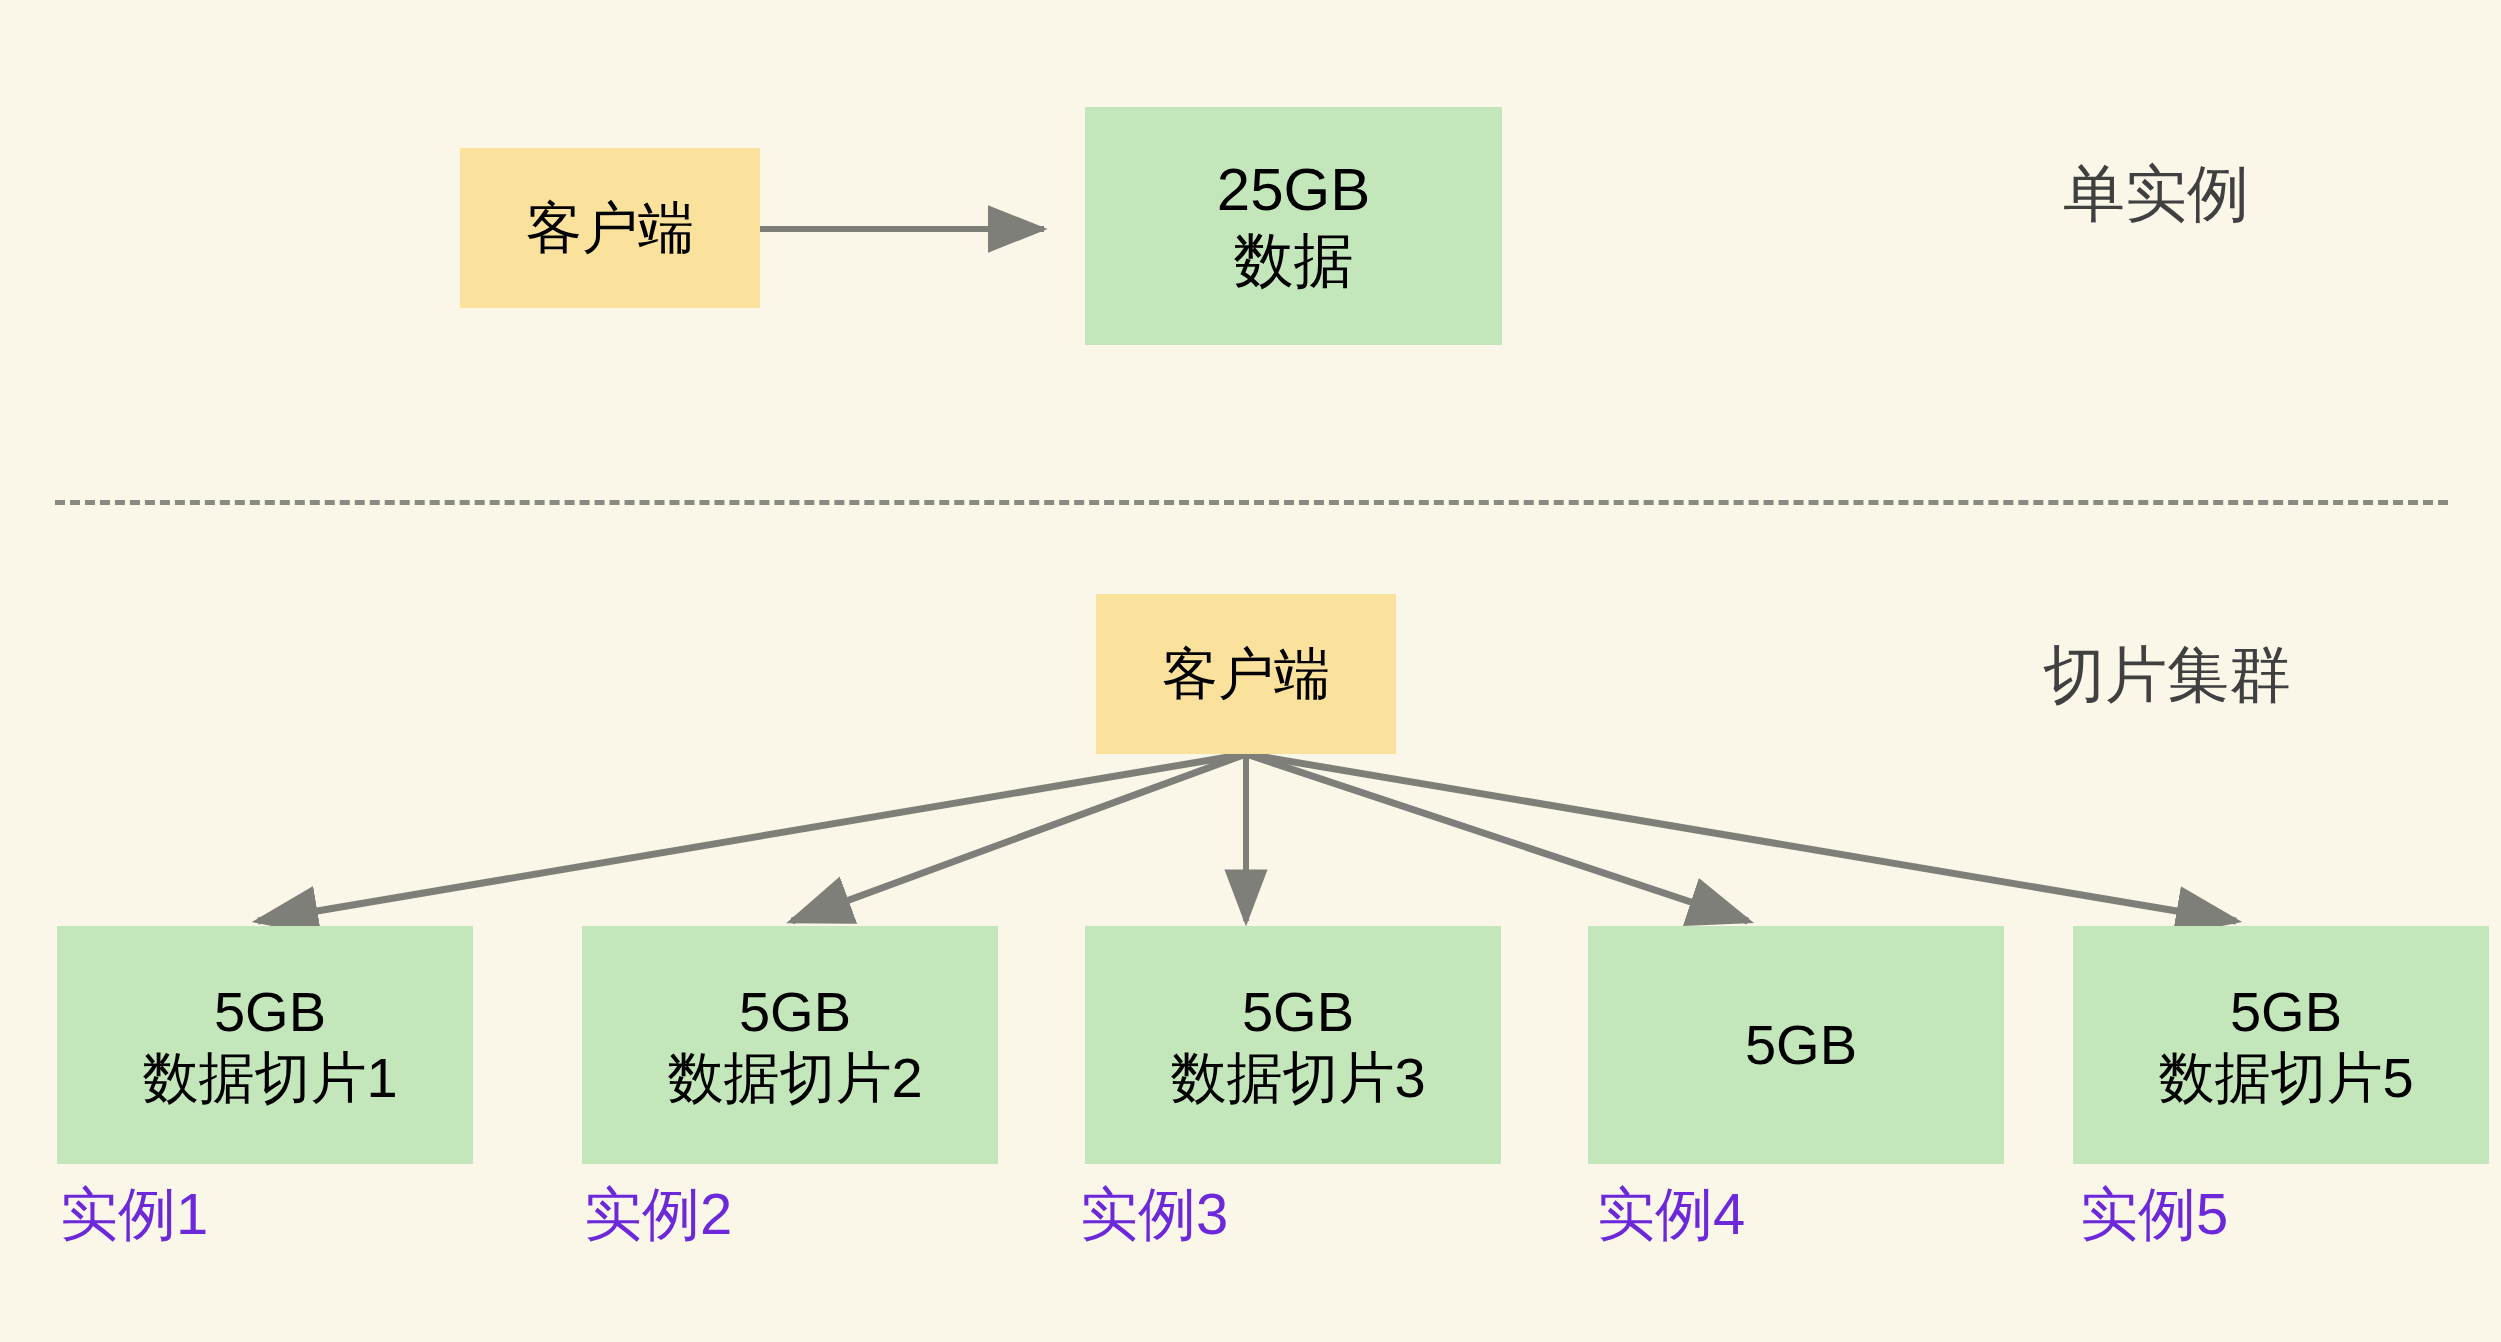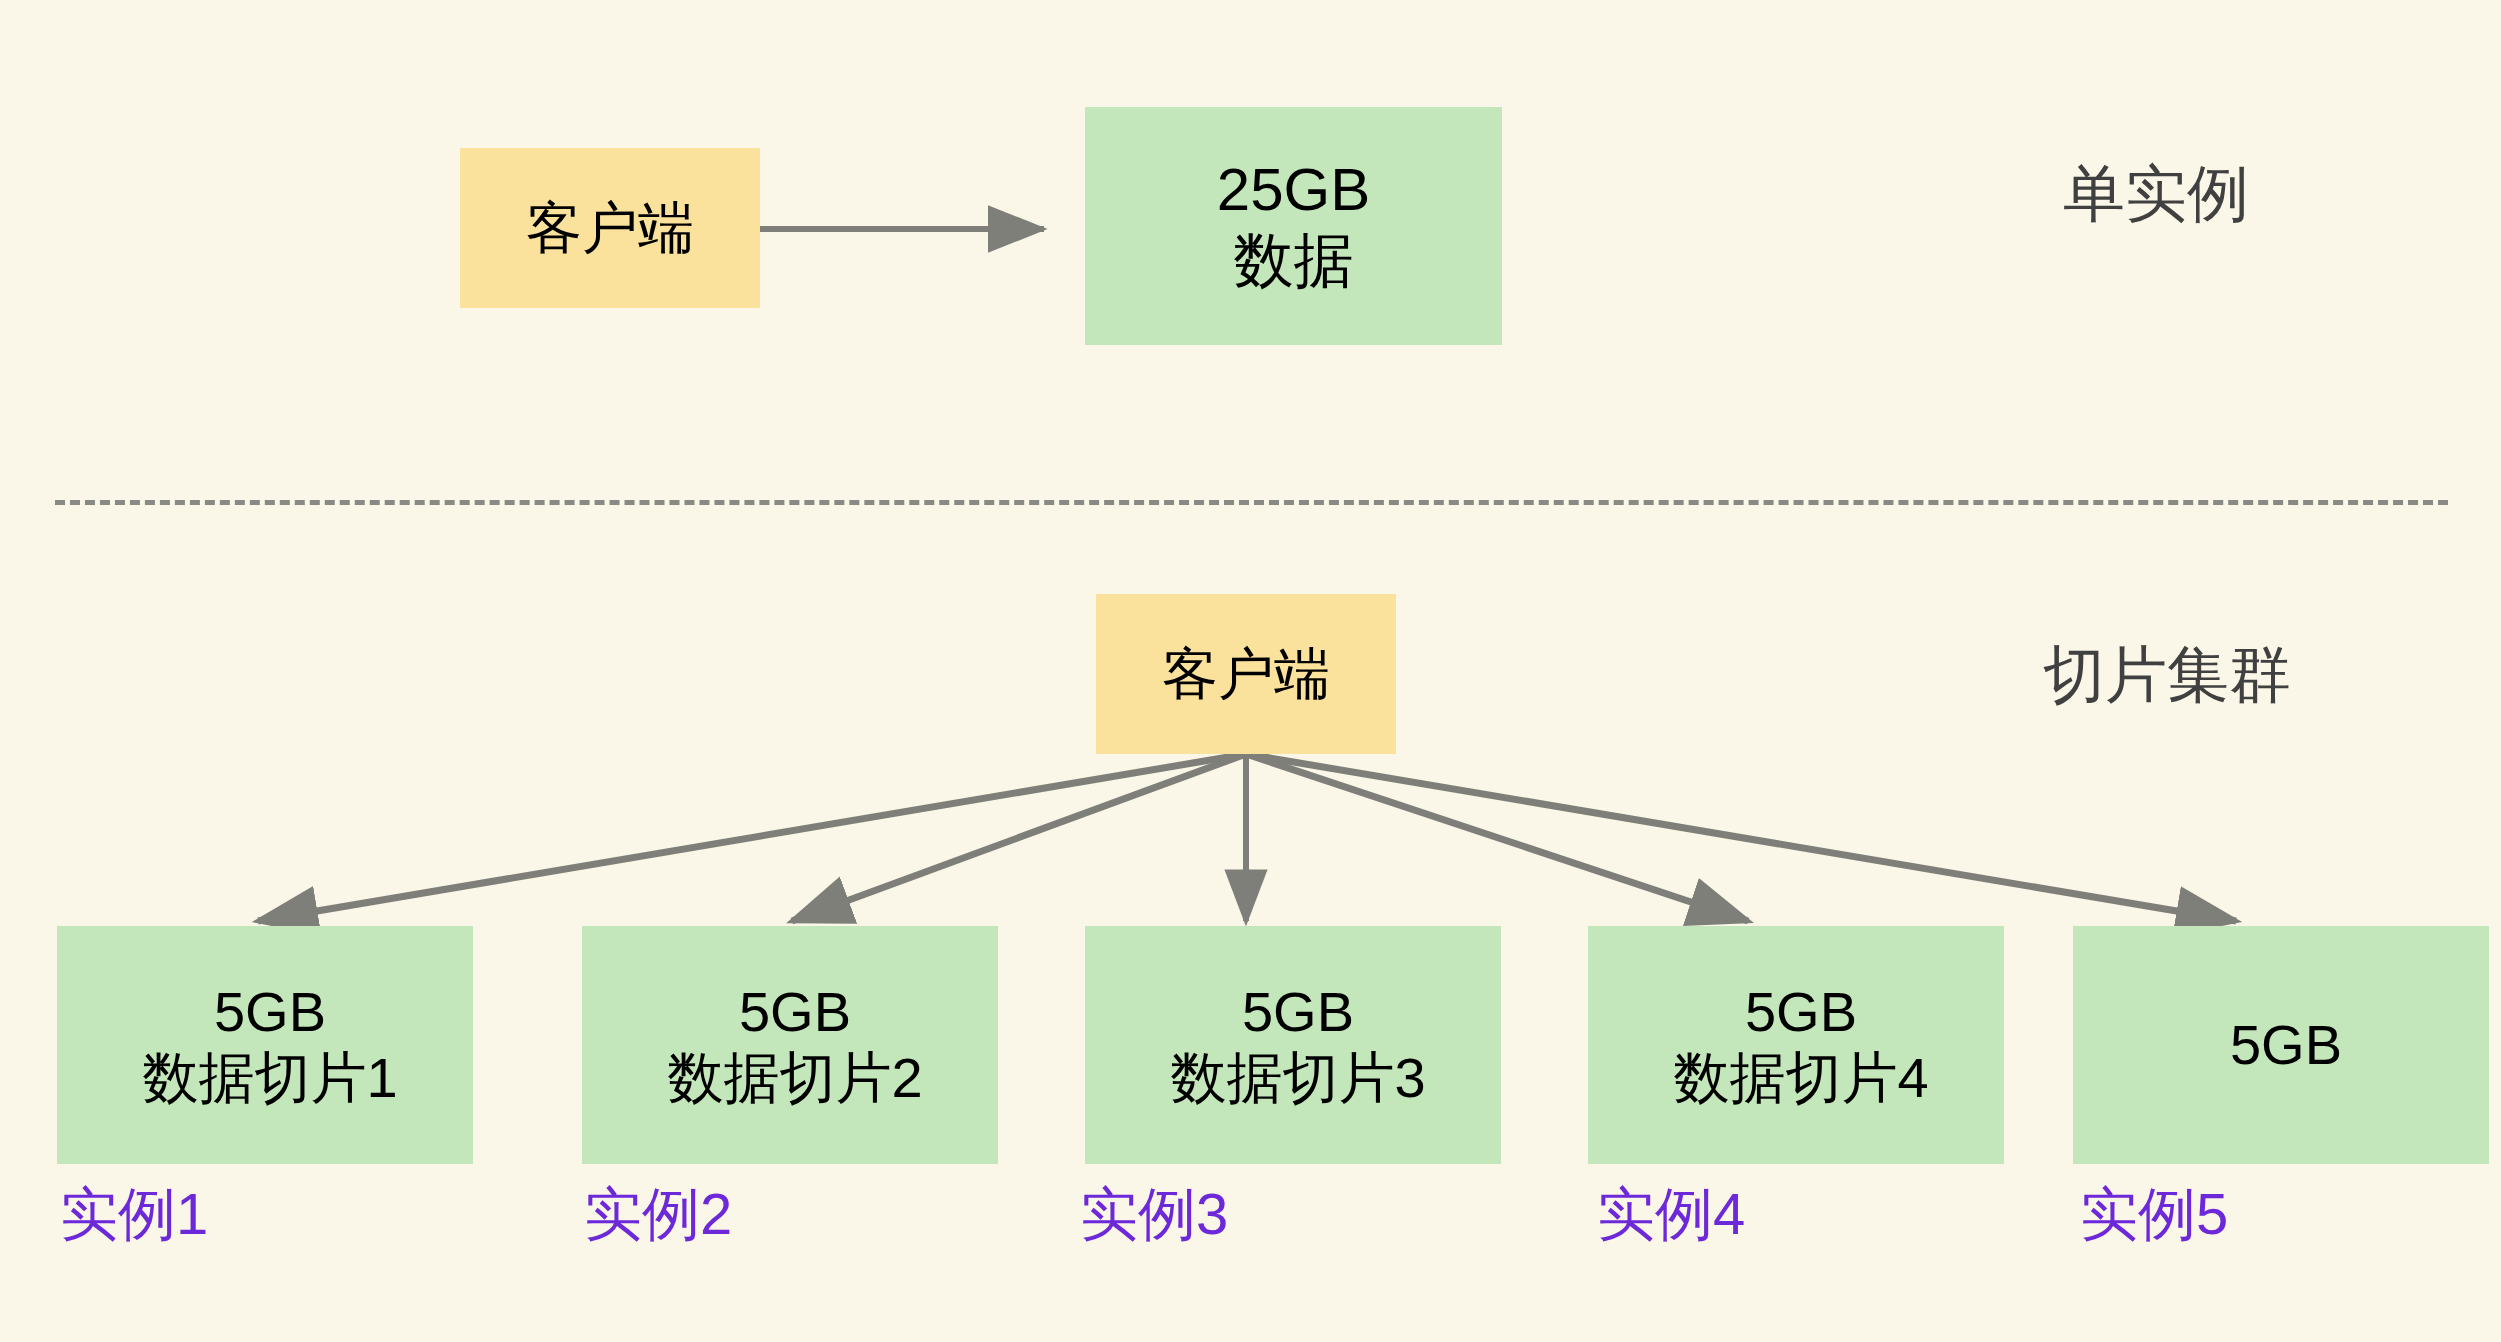--- a/index.html
+++ b/index.html
@@ -162,24 +162,24 @@
   <div class="node data shard" style="left:547px;">
     <span class="node-line">5GB</span>
     <span class="node-line">数据切片2</span>
   </div>
   <div class="node data shard" style="left:1050px;">
     <span class="node-line">5GB</span>
     <span class="node-line">数据切片3</span>
   </div>
   <div class="node data shard" style="left:1553px;">
     <span class="node-line">5GB</span>
-    <span class="node-line">数据切片4</span>
   </div>
   <div class="node data shard" style="left:2038px;">
     <span class="node-line">5GB</span>
+    <span class="node-line">数据切片5</span>
   </div>
 
   <div class="caption shard-caption" style="left:60px;">实例1</div>
   <div class="caption shard-caption" style="left:584px;">实例2</div>
   <div class="caption shard-caption" style="left:1080px;">实例3</div>
   <div class="caption shard-caption" style="left:1597px;">实例4</div>
   <div class="caption shard-caption" style="left:2080px;">实例5</div>
 
 </div>
 

